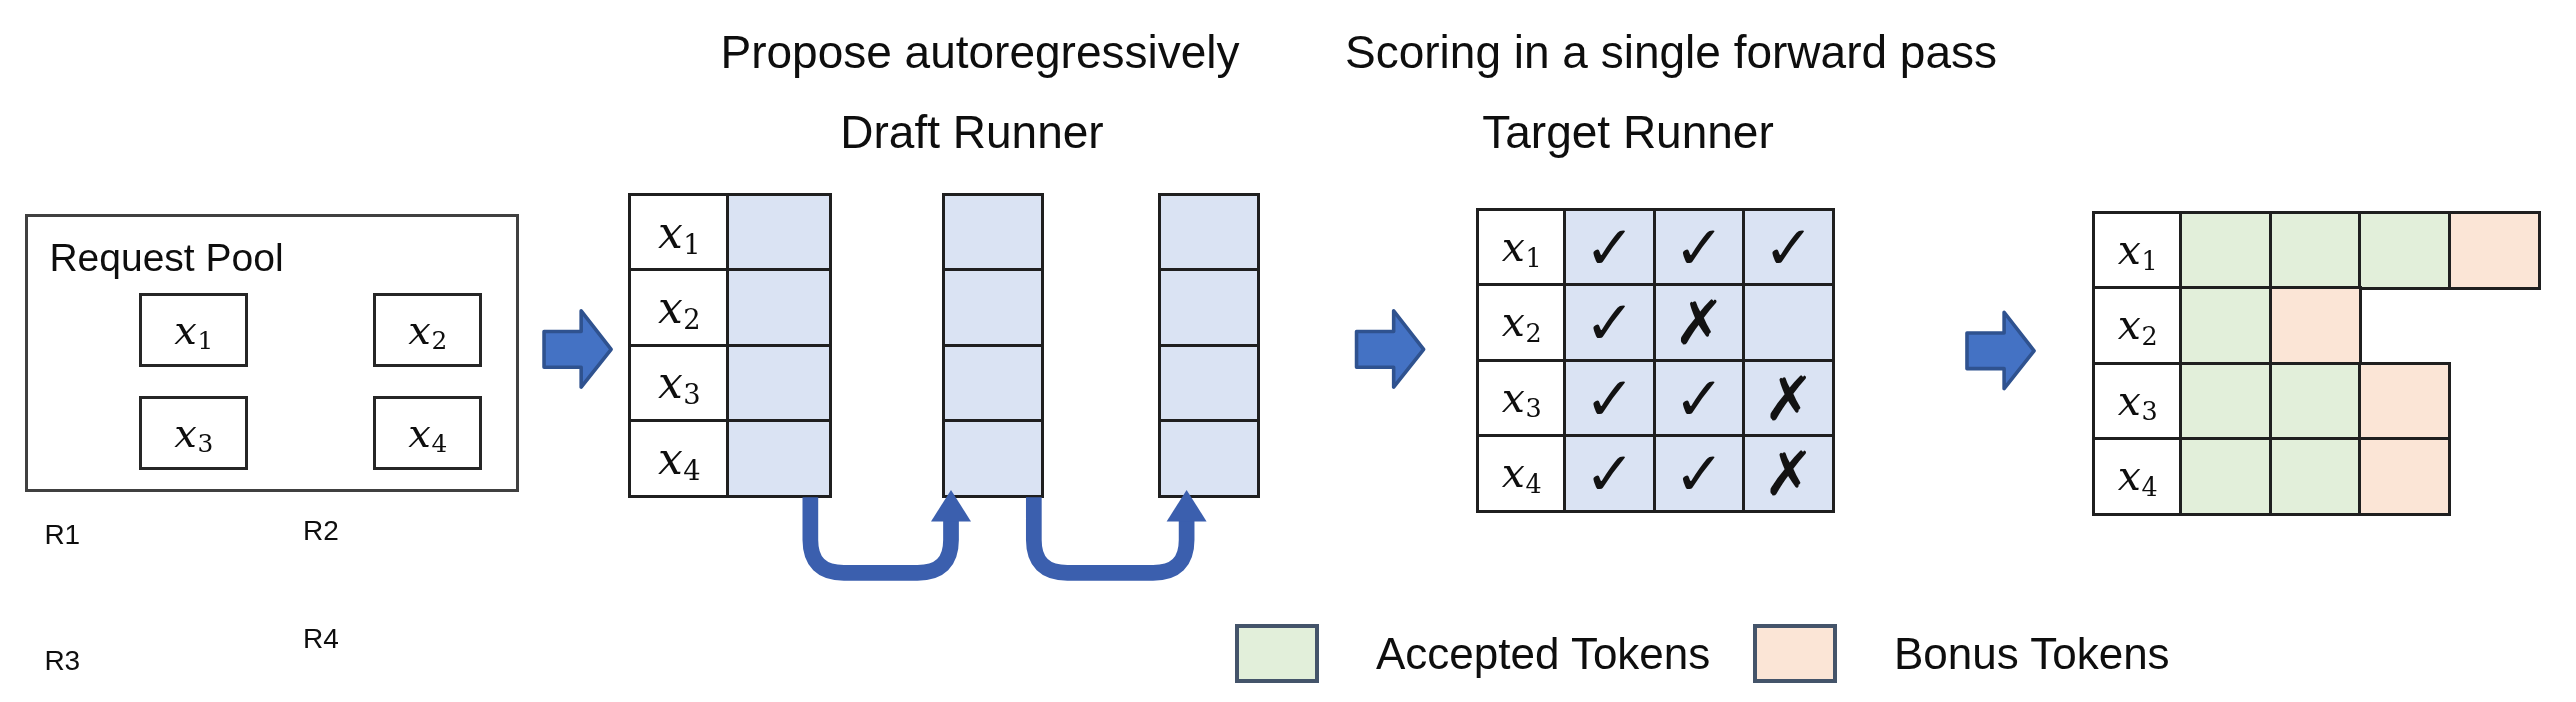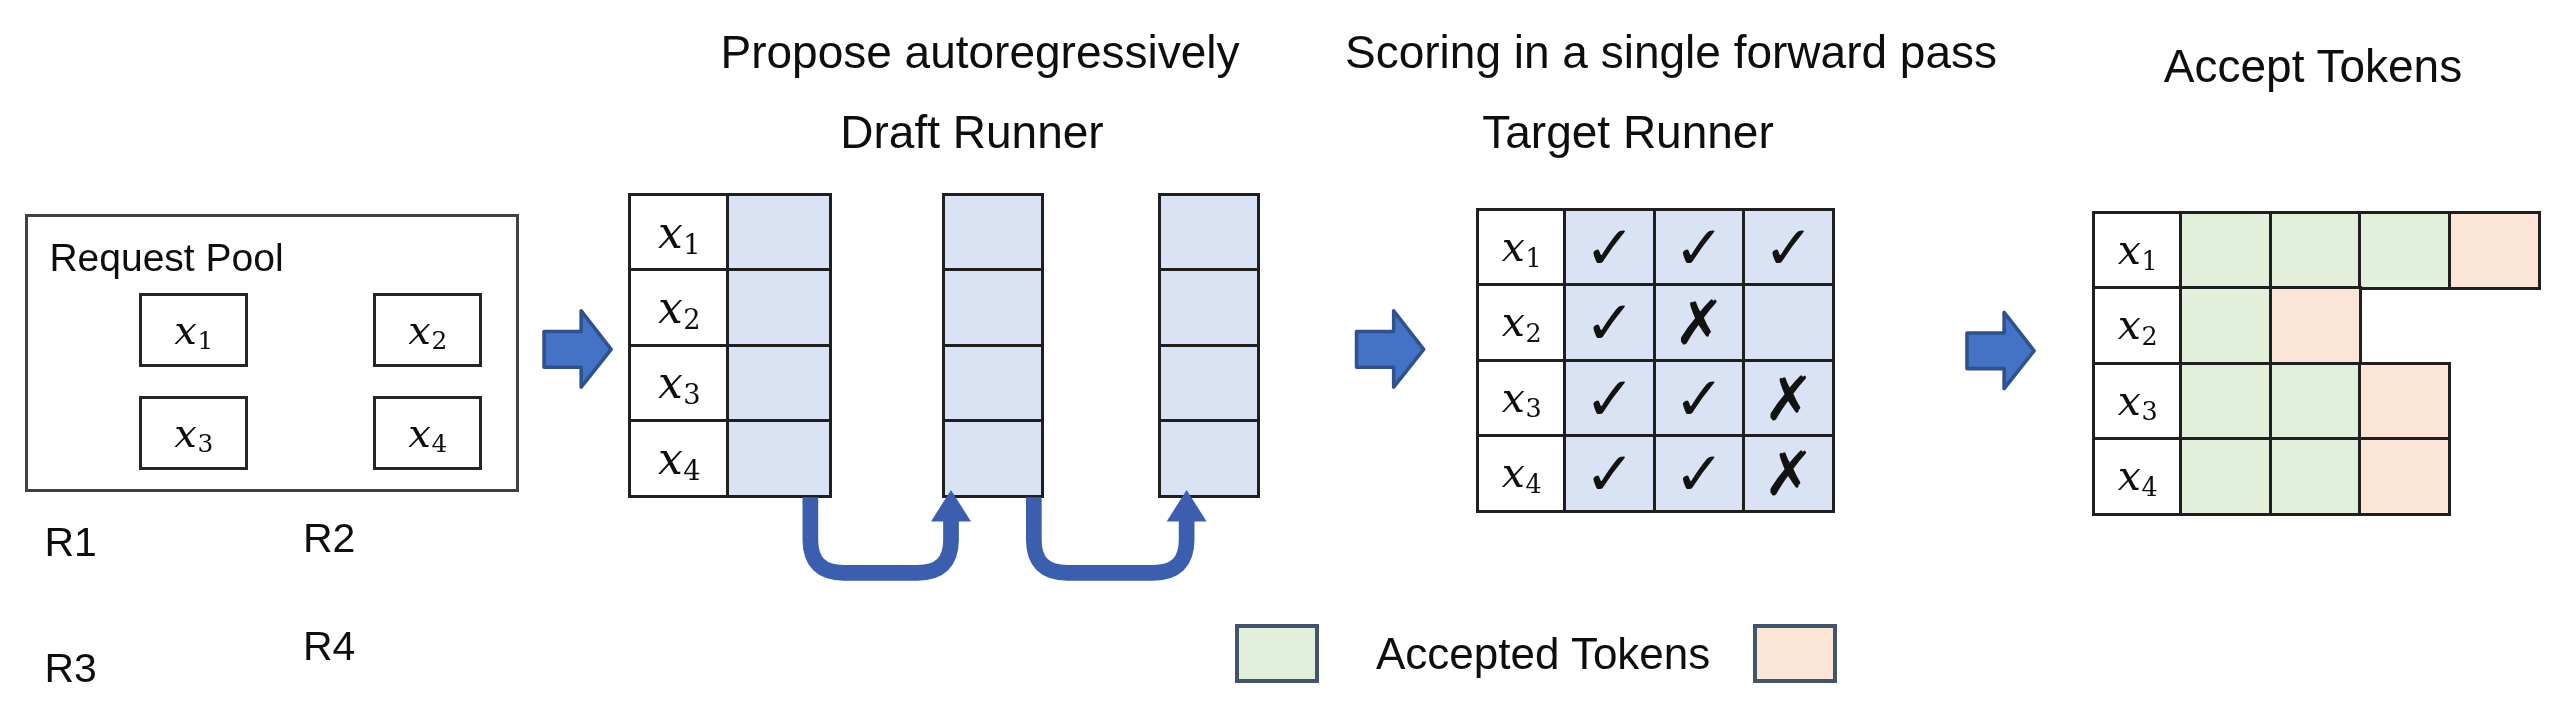--- a/index.html
+++ b/index.html
@@ -16,21 +16,21 @@
   #title-scoring{left:1671px;top:27px;}
   #title-target-runner{left:1628px;top:107px;}
   #title-accept{left:2313px;top:41px;}
 
   
   #request-pool{
     position:absolute;left:25px;top:214px;width:494px;height:278px;
     border:3.6px solid #404040;box-sizing:border-box;background:#ffffff;
   }
   #request-pool-title{position:absolute;left:21.4px;top:18.6px;font-size:39px;white-space:nowrap;}
-  .req-label{position:absolute;font-size:41px;white-space:nowrap;}
+  .req-label{position:absolute;font-size:28px;white-space:nowrap;}
   .req-box{
     position:absolute;width:109px;height:74px;border:3.6px solid #262626;
     box-sizing:border-box;background:#ffffff;display:flex;align-items:center;justify-content:center;
   }
   .math{font-family:"DejaVu Serif",serif;font-style:italic;font-size:40px;line-height:1;}
   .math .sub{font-size:0.62em;font-style:normal;font-family:"DejaVu Serif",serif;position:relative;bottom:-0.22em;left:0.02em;}
 
   
   .grid-table{position:absolute;}
   .grid-row{display:flex;}
@@ -61,21 +61,20 @@
 </style>
 </head>
 <body>
 
 <div id="canvas">
 
   <div class="title" id="title-draft-runner">Draft Runner</div>
   <div class="title" id="title-propose">Propose autoregressively</div>
   <div class="title" id="title-scoring">Scoring in a single forward pass</div>
   <div class="title" id="title-target-runner">Target Runner</div>
-  <div class="title" id="title-accept">Accept Tokens</div>
 
   <div id="request-pool">
     <div id="request-pool-title">Request Pool</div>
     <div id="pool-items">
         <div class="req-label" style="left: 16.4px; top: 302px;">R1</div>
         <div class="req-box" style="left: 111px; top: 76px;">
           <span class="math" style="font-size: 40px;">x<span class="sub">1</span></span>
         </div>
         <div class="req-label" style="left: 275px; top: 298px;">R2</div>
         <div class="req-box" style="left: 345px; top: 76px;">
@@ -238,20 +237,21 @@
         <div class="cell" style="width: 93px; background: rgb(251, 229, 214);"></div>
       </div>
     </div>
 
   <div class="legend-item" id="legend-item-accepted">
     <div class="legend-swatch" style="background: rgb(226, 239, 218);"></div>
     <div class="legend-label">Accepted Tokens</div>
   </div>
   <div class="legend-item" id="legend-item-bonus">
     <div class="legend-swatch" style="background: rgb(251, 229, 214);"></div>
+    <div class="legend-label">Bonus Tokens</div>
   </div>
 
   <svg id="arrow-layer" viewBox="0 0 3608 984" xmlns="http://www.w3.org/2000/svg">
 
     <path class="block-arrow" d="M 762,464 L 814,464 L 814,435 L 856,489 L 814,542 L 814,514 L 762,514 Z" fill="#4472c4" stroke="#2f528f" stroke-width="5" stroke-linejoin="round"></path>
 
     <path class="block-arrow" d="M 1900,464 L 1952,464 L 1952,435 L 1994,489 L 1952,542 L 1952,514 L 1900,514 Z" fill="#4472c4" stroke="#2f528f" stroke-width="5" stroke-linejoin="round"></path>
 
     <path class="block-arrow" d="M 2755,466 L 2807,466 L 2807,437 L 2849,491 L 2807,544 L 2807,516 L 2755,516 Z" fill="#4472c4" stroke="#2f528f" stroke-width="5" stroke-linejoin="round"></path>
 

